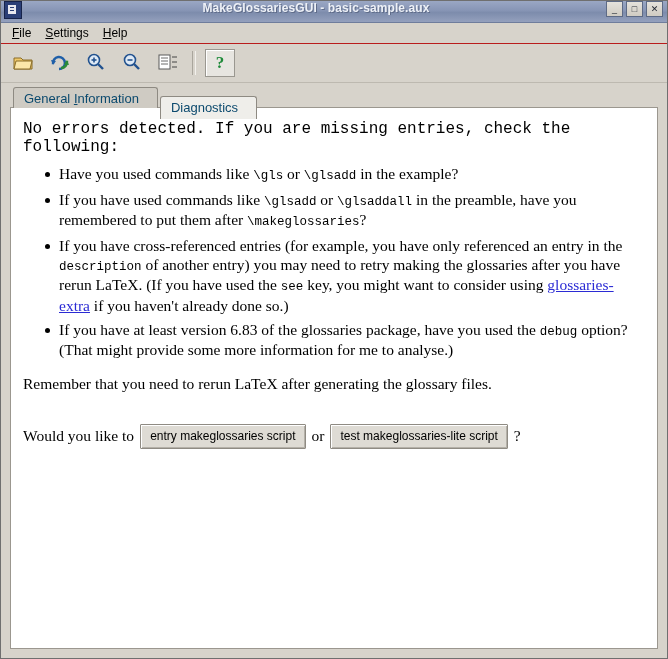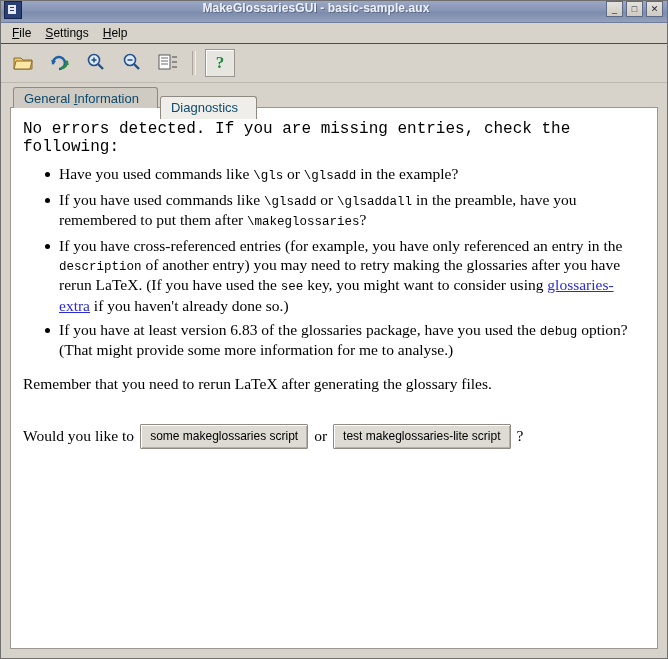--- a/index.html
+++ b/index.html
@@ -364,21 +364,21 @@
         <li>
           <span>If you have at least version 6.83 of the glossaries package, have you used the </span><code>debug</code><span> option? (That might provide some more information for me to analyse.)</span>
         </li>
       </ul>
 
 
       <div class="para">Remember that you need to rerun LaTeX after generating the glossary files.</div>
 
       <div class="btnrow">
         <span>Would you like to</span>
-        <button class="pushbtn">some makeglossaries script</button>
+        <button class="pushbtn">entry makeglossaries script</button>
         <span>or</span>
         <button class="pushbtn">test makeglossaries-lite script</button>
         <span>?</span>
       </div>
 
     </div>
   </div>
 
 </div>
 

